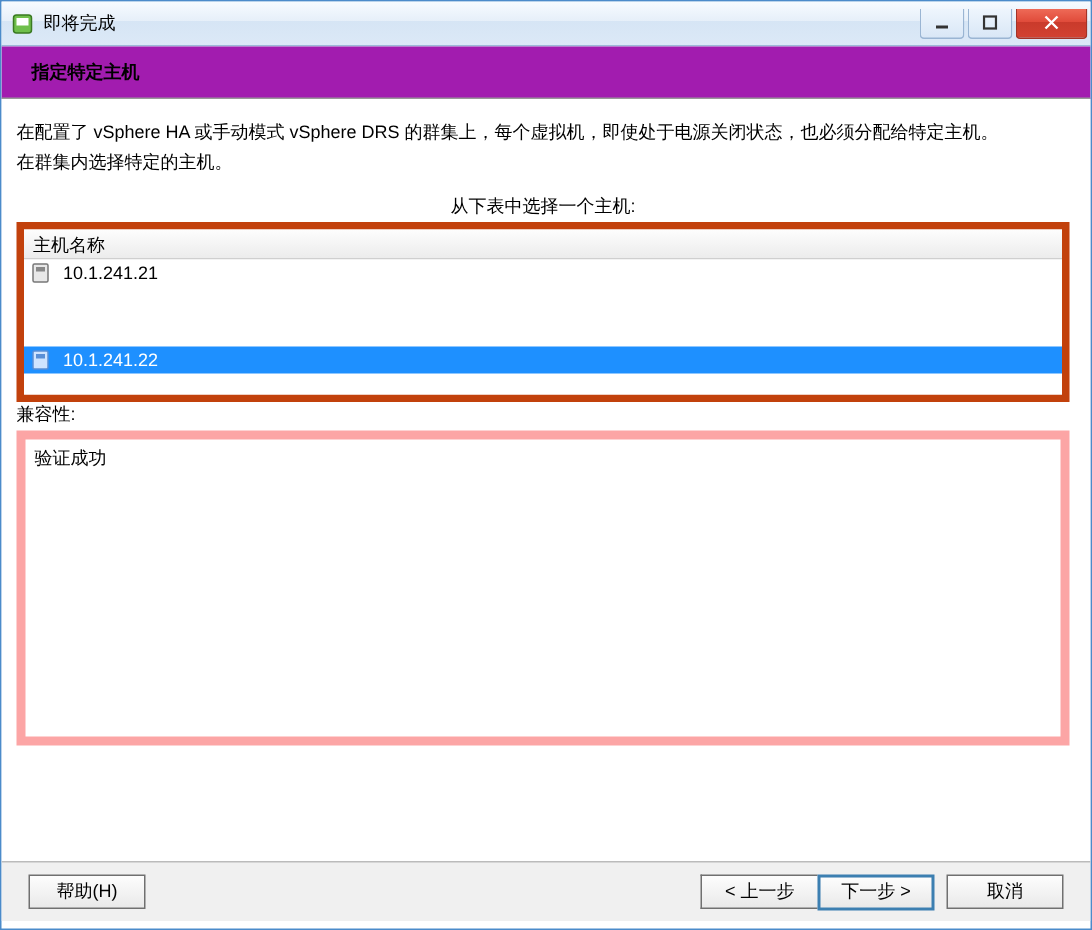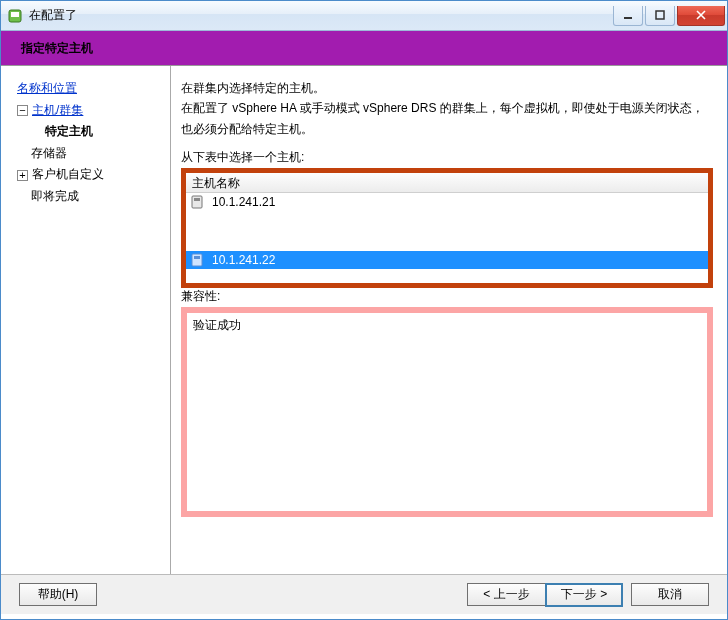--- a/index.html
+++ b/index.html
@@ -95,21 +95,21 @@
   .nav-plain.l0 { padding-left: 0; }
   
   .content-column {
     flex: 1;
     padding: 12px 14px 8px 10px;
     display: flex;
     flex-direction: column;
     overflow: hidden;
   }
   .instr-lines { line-height: 1.7; margin-bottom: 10px; }
-  .table-label { margin-bottom: 2px; }
+  .table-label { margin-bottom: 2px; text-align: center; }
   .host-grid {
     border: 5px solid #c2410c;
     background: #fff;
     height: 120px;
     display: flex;
     flex-direction: column;
   }
   .grid-header {
     background: linear-gradient(to bottom, #fdfdfd, #ececec);
     border-bottom: 1px solid #cfcfcf;
@@ -180,21 +180,21 @@
 </head>
 <body>
 
 <div class="titlebar">
   <span class="app-icon">
     <svg width="16" height="16" viewBox="0 0 16 16">
       <rect x="2" y="2" width="12" height="12" rx="2" fill="#6fbf4b" stroke="#3a7a22"></rect>
       <rect x="4" y="4" width="8" height="5" fill="#fff"></rect>
     </svg>
   </span>
-  <span class="title-text">在配置了</span>
+  <span class="title-text">即将完成</span>
   <div class="win-controls">
     <div class="win-btn">
       <svg width="10" height="10" viewBox="0 0 10 10">
           <rect x="1" y="7" width="8" height="2" fill="#333"></rect>
         </svg>
     </div>
     <div class="win-btn">
       <svg width="10" height="10" viewBox="0 0 10 10">
           <rect x="1" y="1" width="8" height="8" fill="none" stroke="#333" stroke-width="1.5"></rect>
         </svg>
@@ -206,39 +206,25 @@
     </div>
   </div>
 </div>
 
 <div class="wizard-header">
   <div class="page-title">指定特定主机</div>
 </div>
 
 <div class="wizard-body">
 
-  <div class="nav-column">
-    <div>
-      <span class="nav-link">名称和位置</span>
-    </div>
-    <div>
-      <span class="tree-toggle">−</span><span class="nav-link">主机/群集</span>
-    </div>
-    <div class="nav-current">特定主机</div>
-    <div class="nav-plain">存储器</div>
-    <div class="nav-plain l0">
-      <span class="tree-toggle">+</span><span>客户机自定义</span>
-    </div>
-    <div class="nav-plain">即将完成</div>
-  </div>
 
   <div class="content-column">
     <div class="instr-lines">
+      <div>在配置了 vSphere HA 或手动模式 vSphere DRS 的群集上，每个虚拟机，即使处于电源关闭状态，也必须分配给特定主机。</div>
       <div>在群集内选择特定的主机。</div>
-      <div>在配置了 vSphere HA 或手动模式 vSphere DRS 的群集上，每个虚拟机，即使处于电源关闭状态，也必须分配给特定主机。</div>
     </div>
     <div class="table-label">从下表中选择一个主机:</div>
 
     <div class="host-grid">
       <div class="grid-header">主机名称</div>
       <div class="grid-body">
         <div class="grid-row">
           <span class="host-icon">
             <svg width="12" height="14" viewBox="0 0 12 14">
               <rect x="1" y="1" width="10" height="12" rx="1" fill="#e8e8e8" stroke="#777"></rect>

